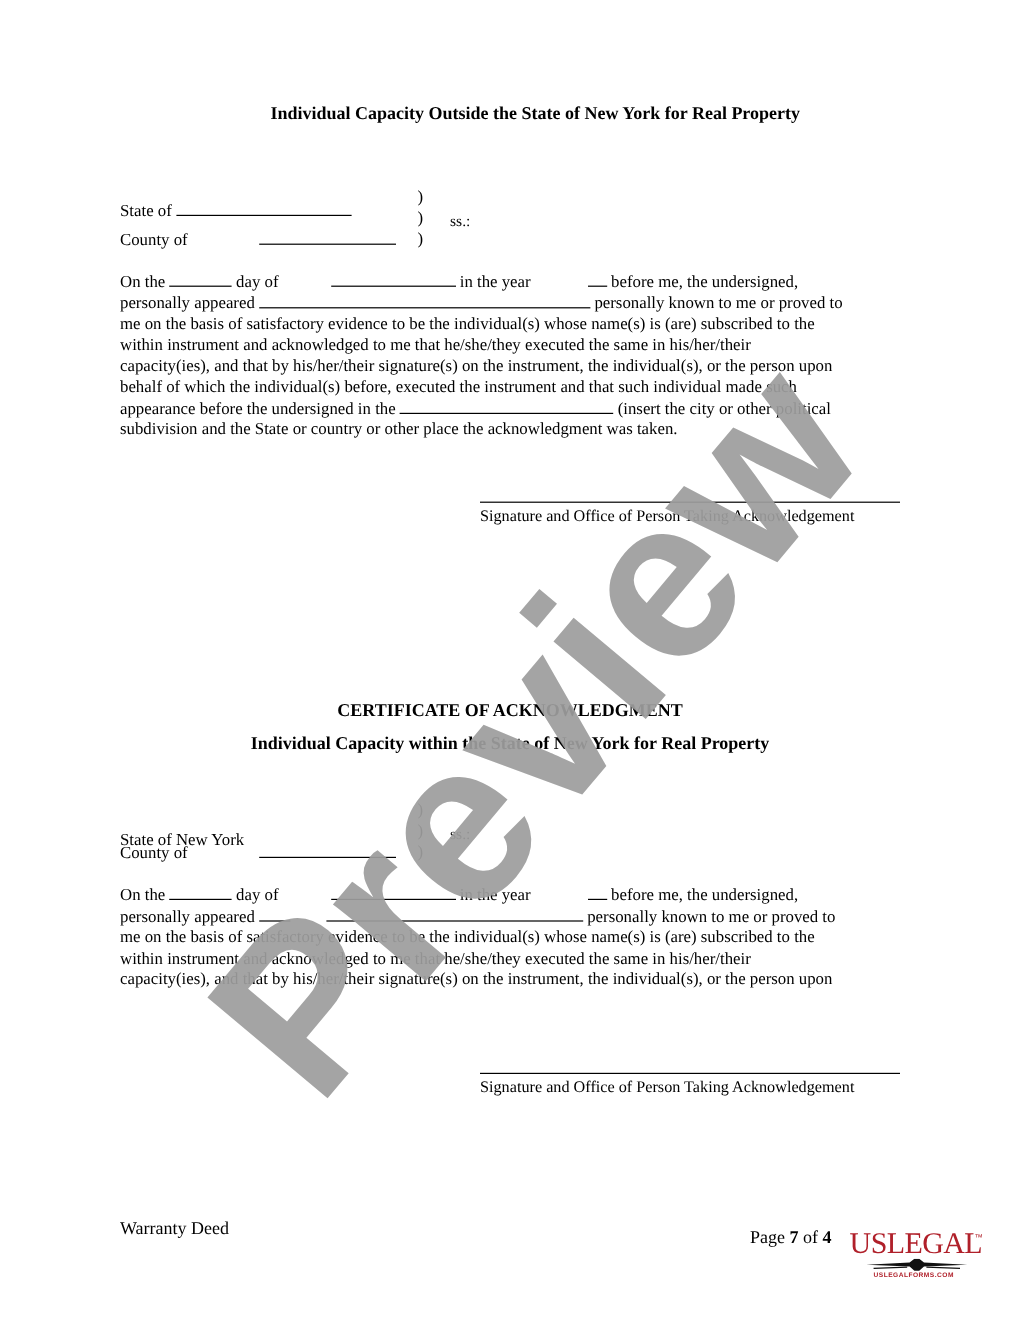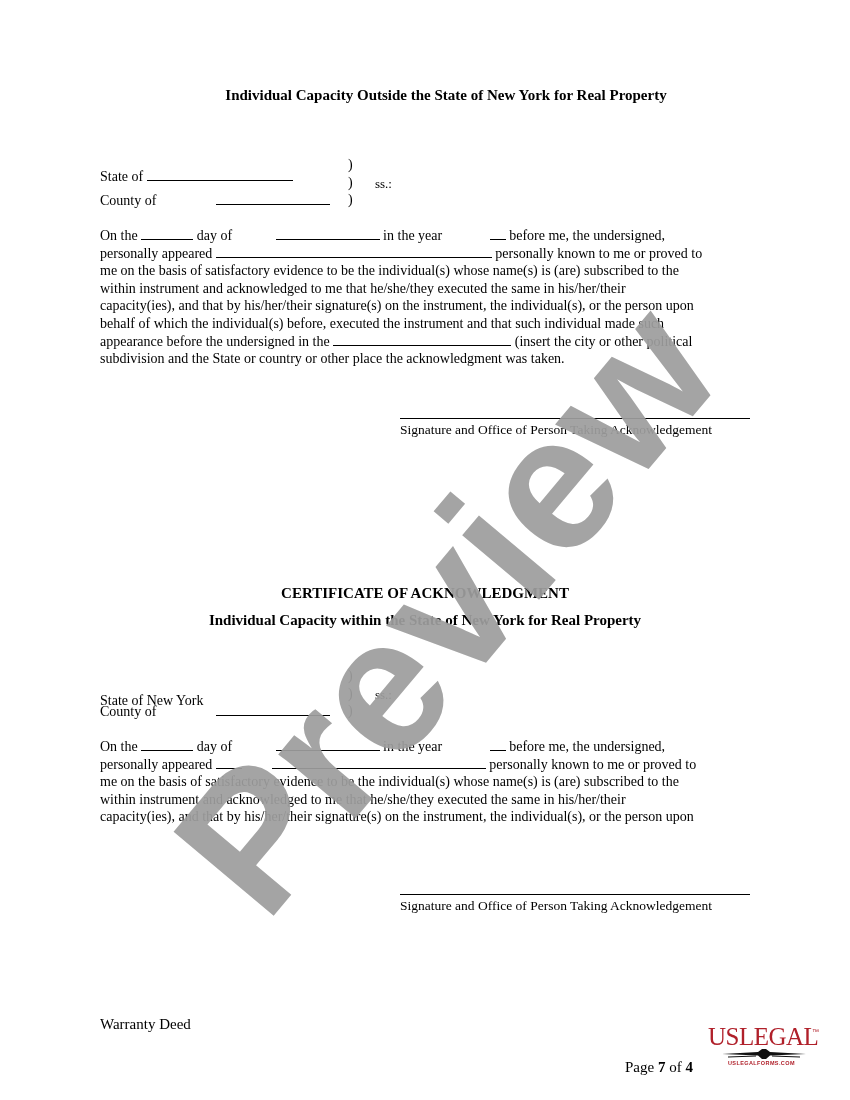--- a/index.html
+++ b/index.html
@@ -77,21 +77,21 @@
     <span class="ln">personally appeared <span class="blank" style="width: 26px;"></span><span style="display: inline-block; width: 30px;"></span><span class="blank" style="width: 214px;"></span> personally known to me or proved to</span>
     <span class="ln">me on the basis of satisfactory evidence to be the individual(s) whose name(s) is (are) subscribed to the</span>
     <span class="ln">within instrument and acknowledged to me that he/she/they executed the same in his/her/their</span>
     <span class="ln">capacity(ies), and that by his/her/their signature(s) on the instrument, the individual(s), or the person upon</span>
   </div>
 
 <div class="sigline" style="top:894px;"></div>
 <div class="abs siglabel" style="top:898px;">Signature and Office of Person Taking Acknowledgement</div>
 
 <div class="abs footer" style="left:100px; top:1016px;">Warranty Deed</div>
-<div class="abs footer" style="left:625px; top:1059px;"><span>Page </span><b>7</b><span> of </span><b>4</b></div>
+<div class="abs footer" style="left:625px; top:1024px;"><span>Page </span><b>7</b><span> of </span><b>4</b></div>
 
 <div class="logo">
   <span class="logo-text">USLEGAL</span>
   <span class="logo-tm">™</span>
   <svg style="position:absolute; left:14px; top:25px;" width="84" height="11" viewBox="0 0 84 11">
     <path d="M0 5 L36 3 L40 0 L44 0 L48 3 L84 5 L48 6.5 L44 10 L40 10 L36 6.5 Z" fill="#111"></path>
     <line x1="6" y1="8" x2="34" y2="7" stroke="#111" stroke-width="1"></line>
     <line x1="50" y1="7" x2="78" y2="8" stroke="#111" stroke-width="1"></line>
   </svg>
   <span class="logo-sub">USLEGALFORMS.COM</span>

